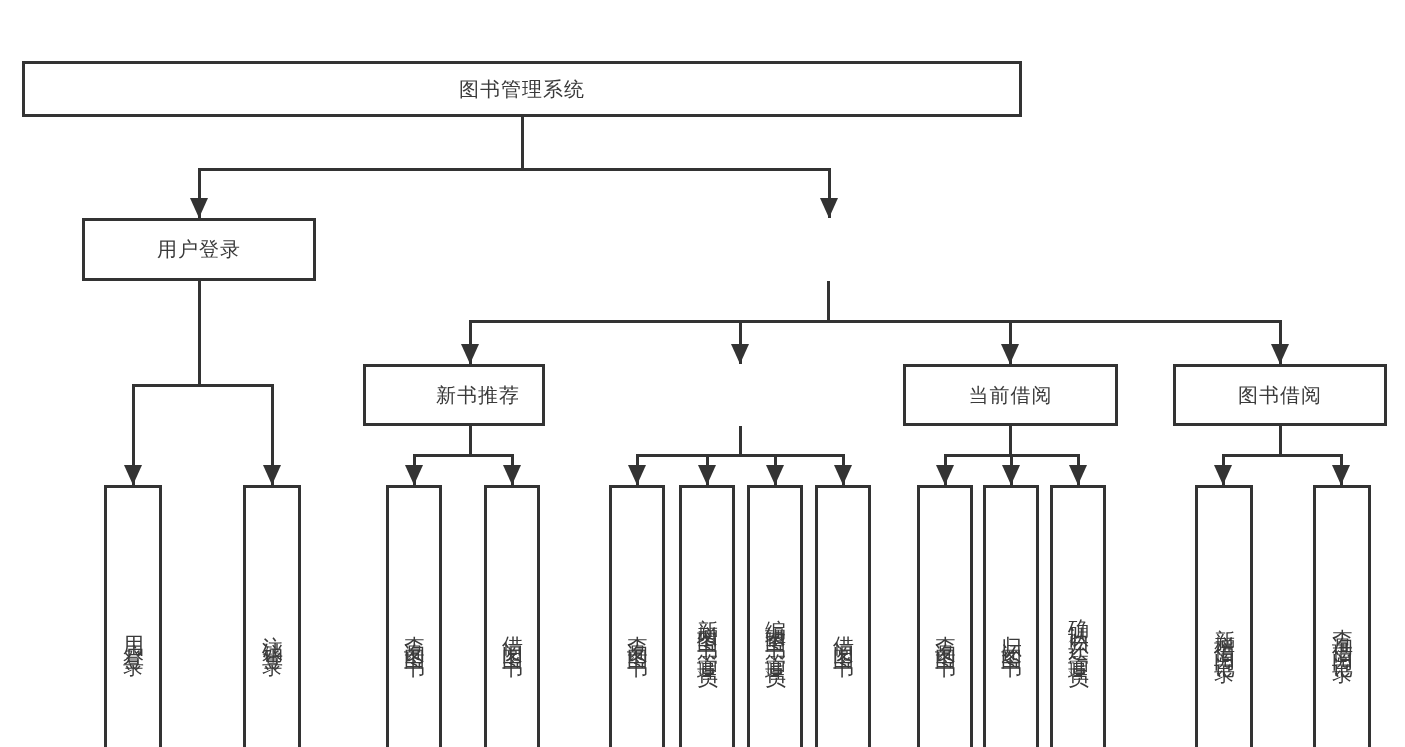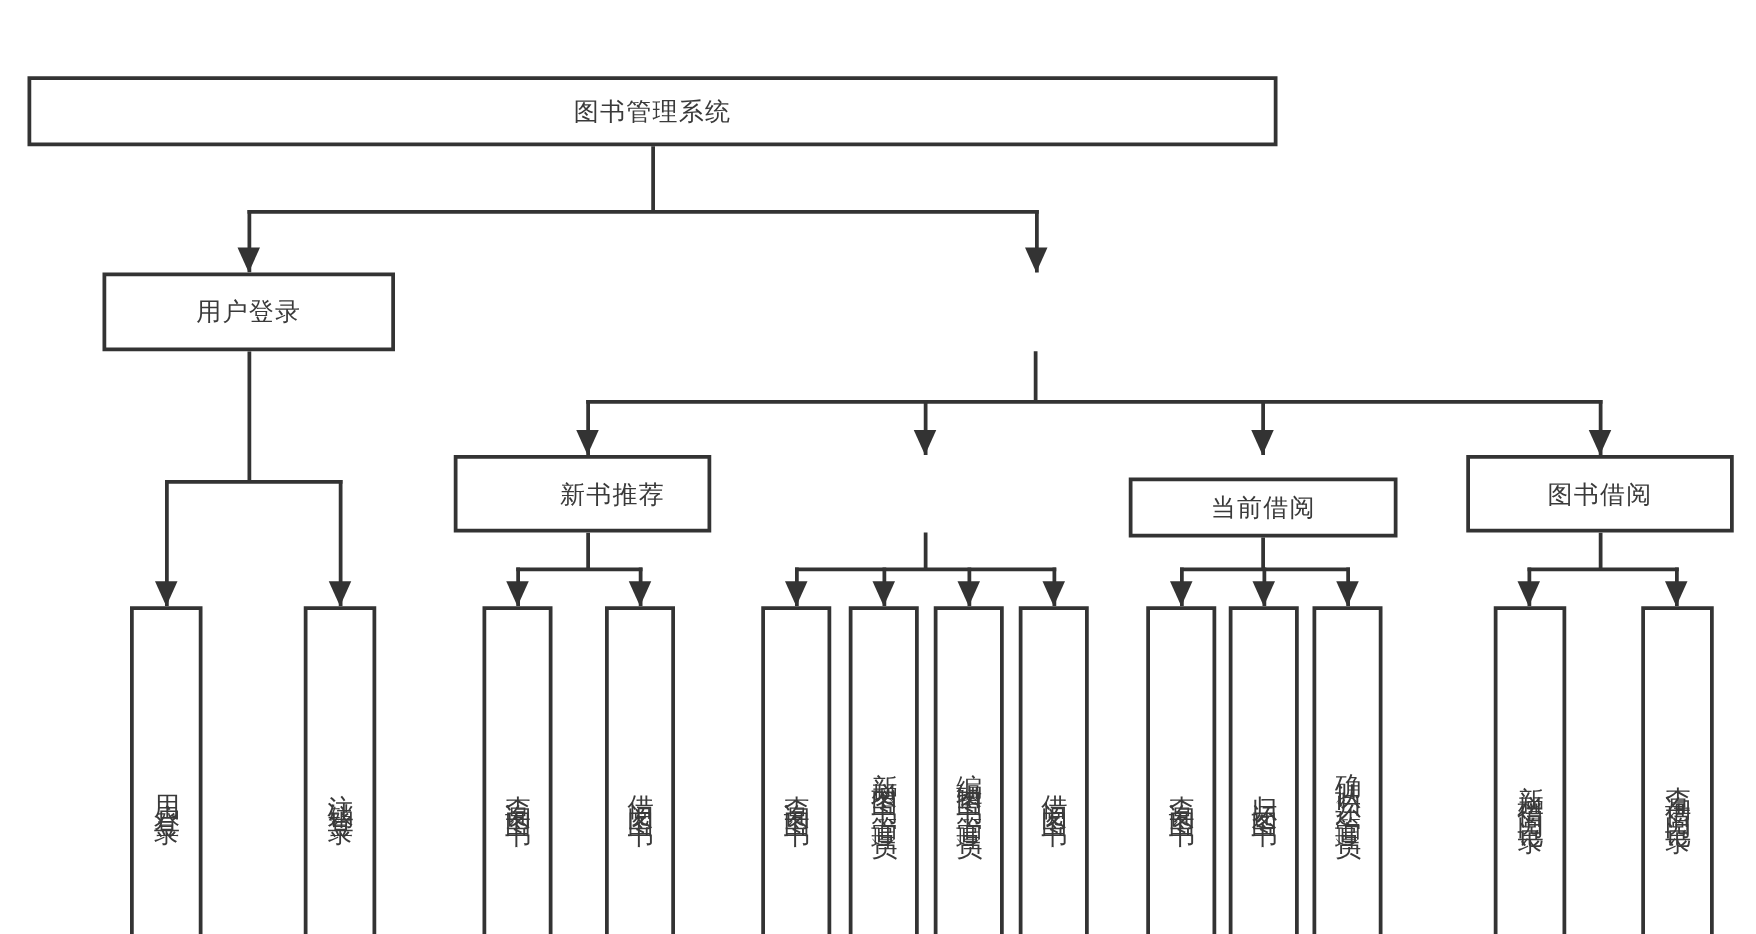--- a/index.html
+++ b/index.html
@@ -110,22 +110,22 @@
       <div class="line" style="left: 1222px; top: 406px; width: 3px; height: 31px;"></div>
       <div class="tri" style="left: 1214px; top: 417px;"></div>
       <div class="line" style="left: 1340px; top: 406px; width: 3px; height: 31px;"></div>
       <div class="tri" style="left: 1332px; top: 417px;"></div>
     </div>
 
   <div class="node hnode" style="left:22px; top:13px; width:1000px; height:56px;">图书管理系统</div>
 
   <div class="node hnode" style="left:82px; top:170px; width:234px; height:63px;">用户登录</div>
 
-  <div class="node hnode" style="left:363px; top:316px; width:206px; height:62px;padding-left:48px;">新书推荐</div>
-  <div class="node hnode" style="left:903px; top:334px; width:215px; height:48px;">当前借阅</div>
+  <div class="node hnode" style="left:363px; top:316px; width:182px; height:62px;padding-left:48px;">新书推荐</div>
+  <div class="node hnode" style="left:903px; top:316px; width:215px; height:62px;">当前借阅</div>
   <div class="node hnode" style="left:1173px; top:316px; width:214px; height:62px;">图书借阅</div>
 
   <div class="node" style="left:104px; top:437px; width:58px; height:296px;">
     <span class="vtext">用户登录</span>
   </div>
   <div class="node" style="left:243px; top:437px; width:58px; height:296px;">
     <span class="vtext">注销登录</span>
   </div>
 
   <div class="node" style="left:386px; top:437px; width:56px; height:296px;">

